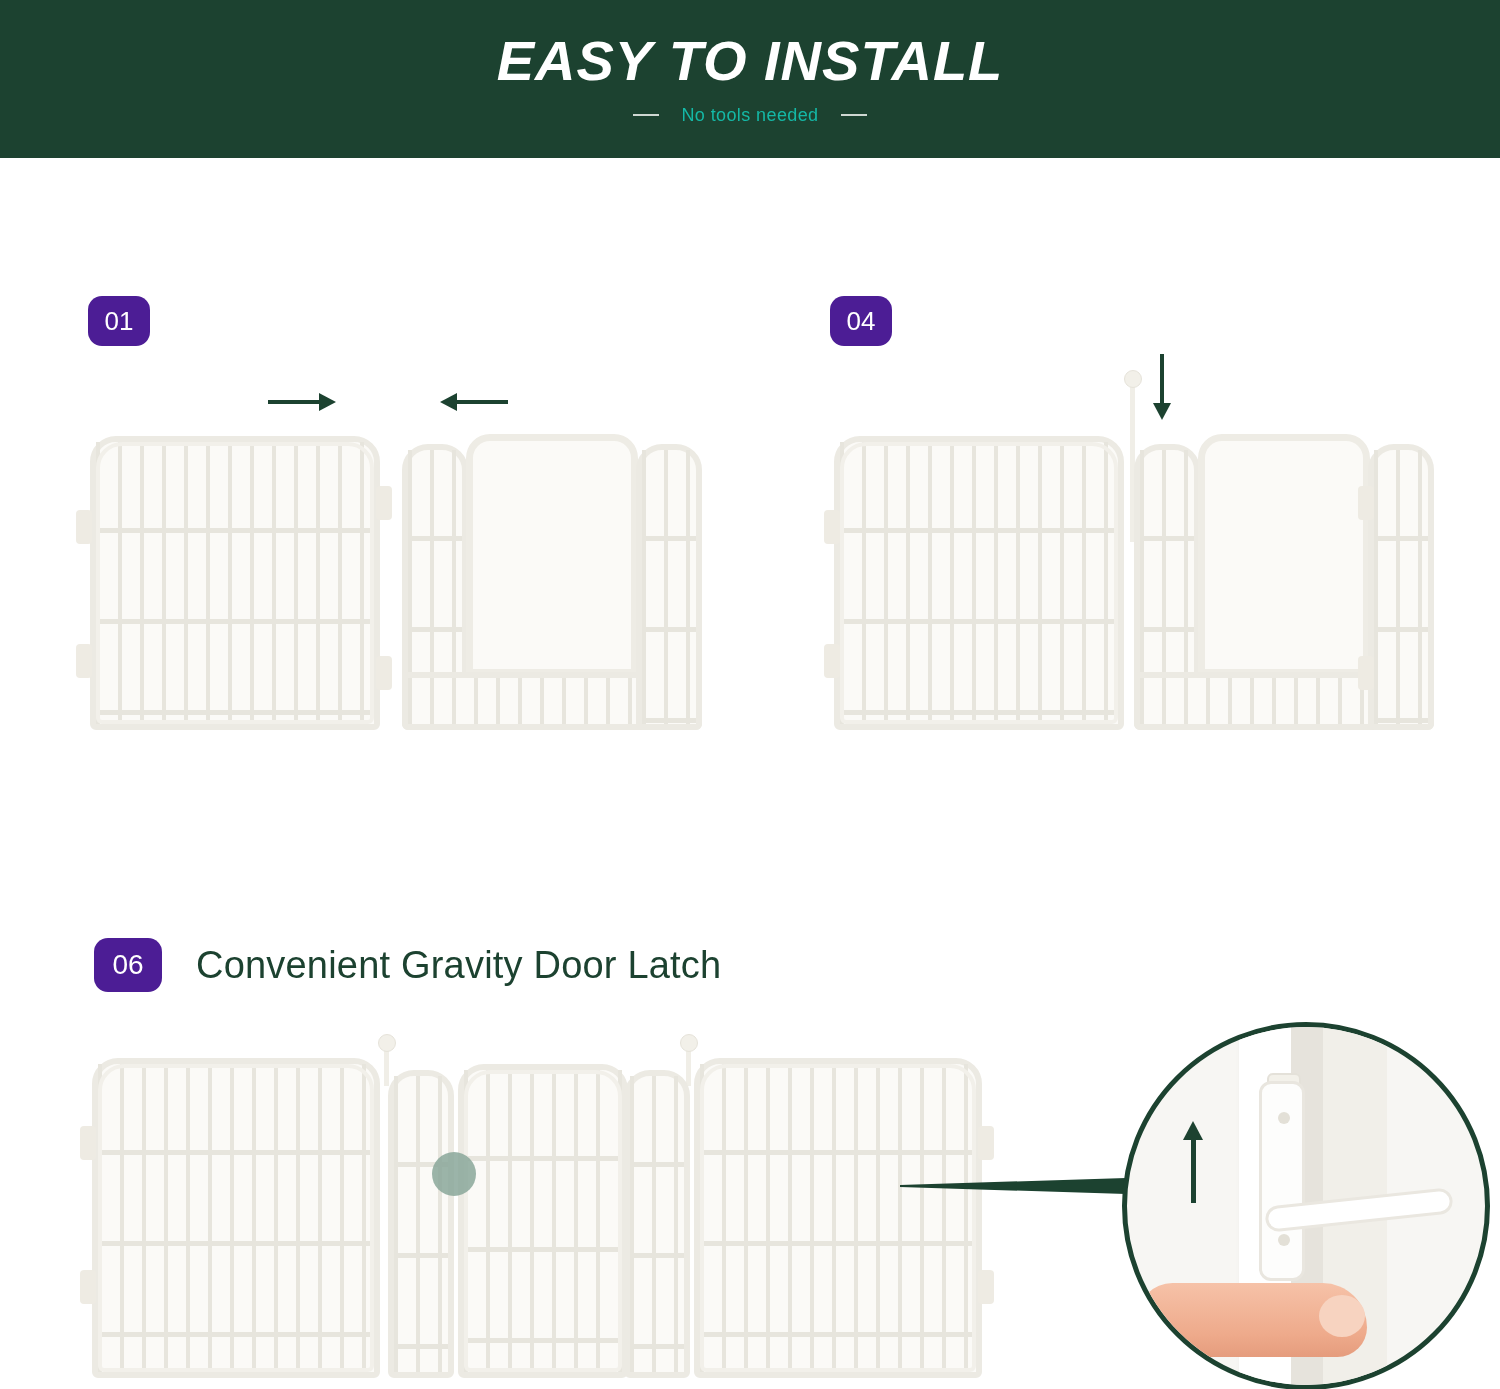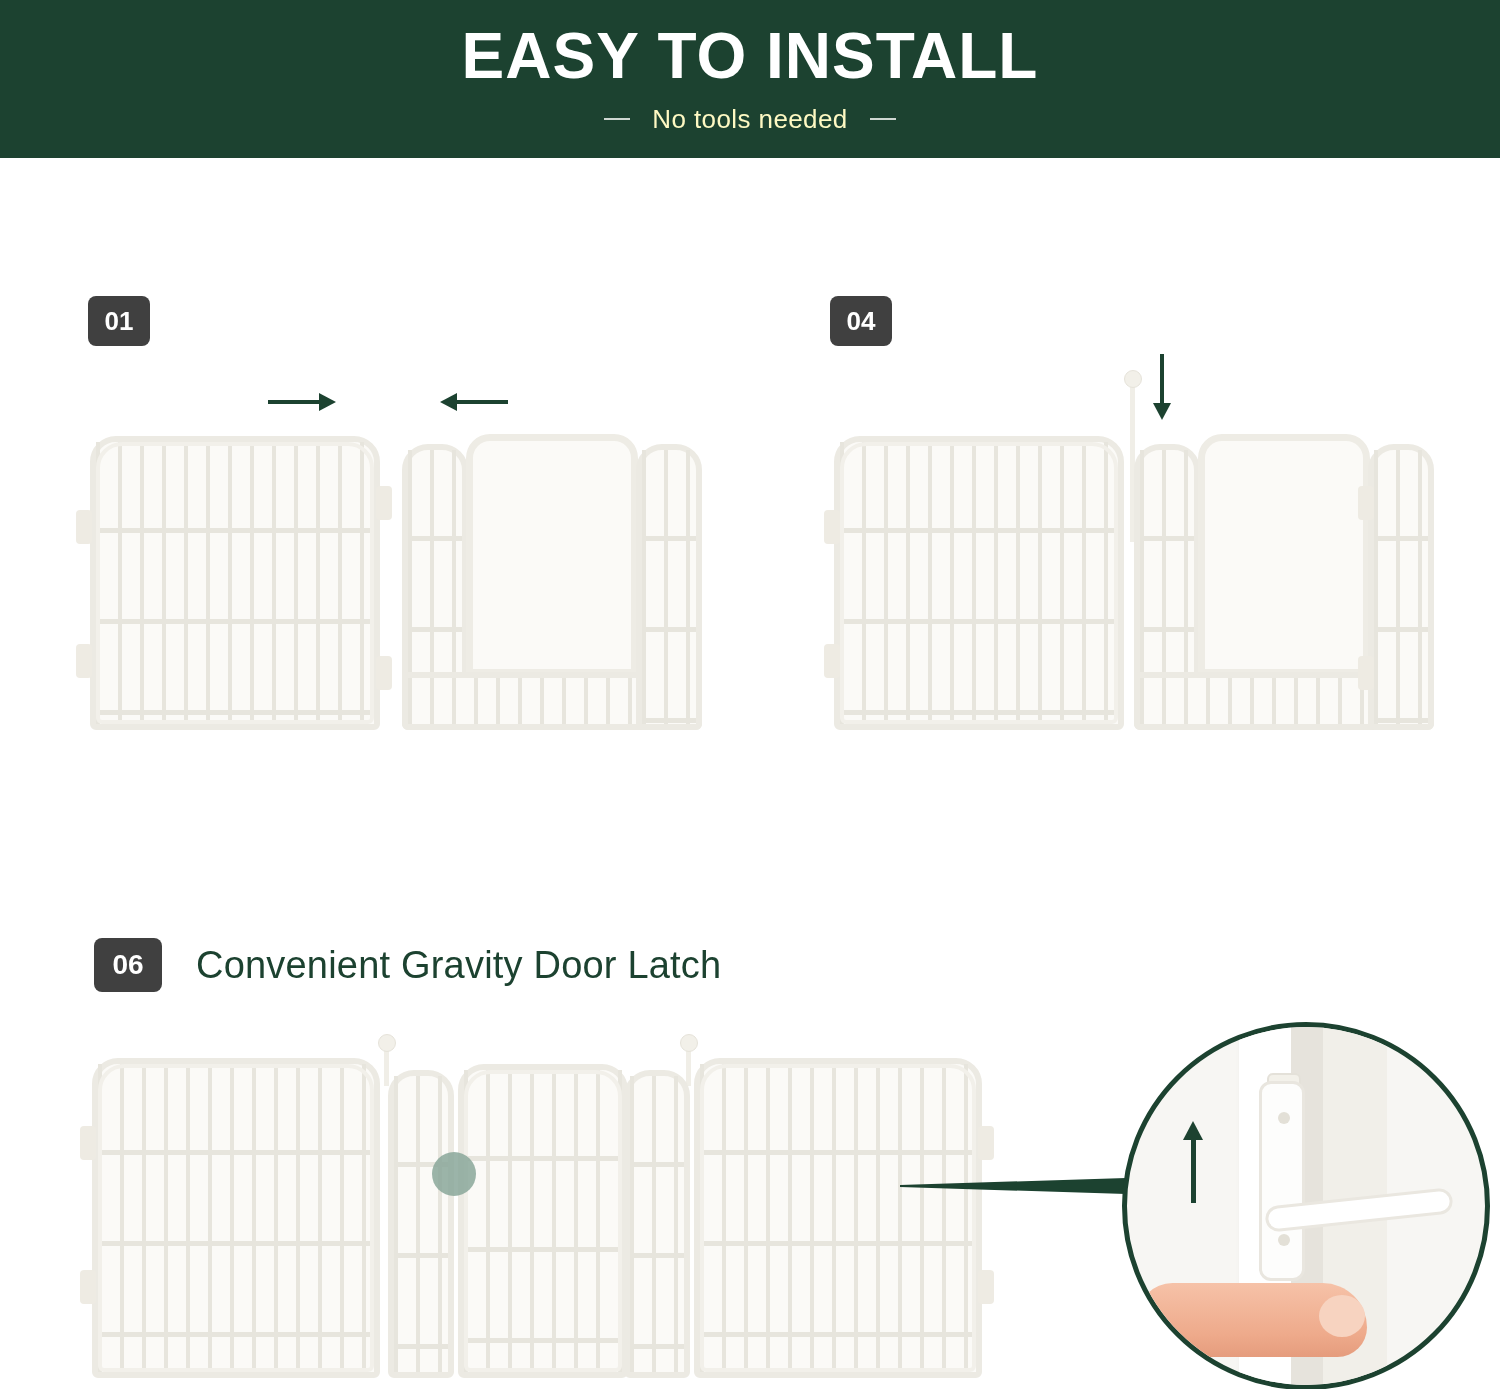--- a/index.html
+++ b/index.html
@@ -20,50 +20,51 @@
     width: 1500px;
     height: 158px;
     background: #1c4230;
     display: flex;
     flex-direction: column;
     align-items: center;
     justify-content: center;
   }
   .header-title {
     color: #ffffff;
-    font-size: 64px;
+    font-size: 56px;
     font-weight: bold;
     letter-spacing: 1px;
     line-height: 1;
     margin: 0 0 16px 0;
+    font-style: italic;
   }
   .header-sub-row {
     display: flex;
     align-items: center;
     gap: 22px;
   }
   .dash {
     width: 26px;
     height: 2px;
     background: #cfd8d2;
   }
   .header-sub {
-    color: #fef9c3;
-    font-size: 26px;
+    color: #14b8a6;
+    font-size: 18px;
     letter-spacing: 0.4px;
   }
 
   
   .badge {
     position: absolute;
-    background: #404040;
+    background: #4c1d95;
     color: #ffffff;
     font-size: 26px;
-    font-weight: bold;
-    border-radius: 8px;
+    font-weight: normal;
+    border-radius: 14px;
     display: flex;
     align-items: center;
     justify-content: center;
   }
   #badge01 { left: 88px; top: 296px; width: 62px; height: 50px; }
   #badge02 { left: 830px; top: 296px; width: 62px; height: 50px; }
   #badge03 { left: 94px; top: 938px; width: 68px; height: 54px; font-size: 28px; }
 
   .step3-title {
     position: absolute;

